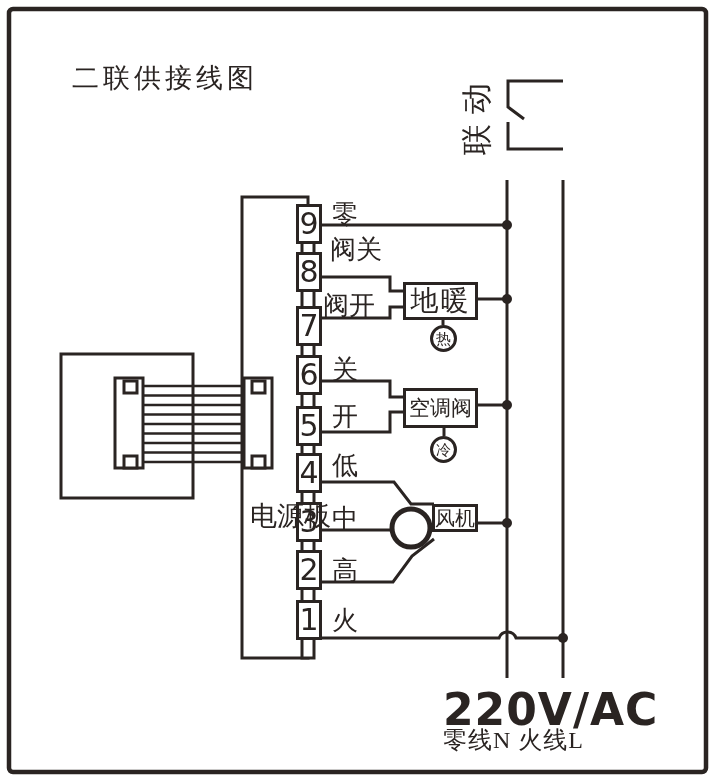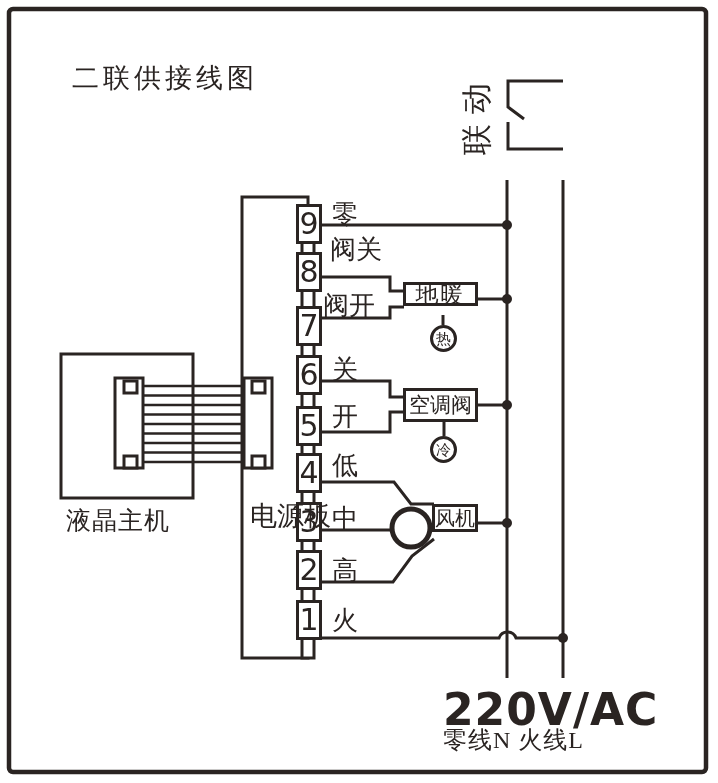--- a/index.html
+++ b/index.html
@@ -133,28 +133,27 @@
   <div class="abs wlabel" style="left:332px;top:201px;">零</div>
   <div class="abs wlabel" style="left:330px;top:236px;">阀关</div>
   <div class="abs wlabel" style="left:323px;top:292px;">阀开</div>
   <div class="abs wlabel" style="left:332px;top:356px;">关</div>
   <div class="abs wlabel" style="left:332px;top:403px;">开</div>
   <div class="abs wlabel" style="left:332px;top:452px;">低</div>
   <div class="abs wlabel" style="left:332px;top:505px;">中</div>
   <div class="abs wlabel" style="left:332px;top:557px;">高</div>
   <div class="abs wlabel" style="left:332px;top:607px;">火</div>
 
-  <div class="dev" style="left:403px;top:282px;width:75px;height:24px;font-size:23px;letter-spacing:2px;">地暖</div>
+  <div class="dev" style="left:403px;top:282px;width:75px;height:38px;font-size:28px;letter-spacing:2px;">地暖</div>
   <div class="badge" style="left:430px;top:325px;">热</div>
 
-  <div class="dev" style="left:403px;top:388px;width:75px;height:34px;font-size:21px;">空调阀</div>
+  <div class="dev" style="left:403px;top:388px;width:75px;height:40px;font-size:21px;">空调阀</div>
   <div class="badge" style="left:430px;top:436px;">冷</div>
 
   <div class="dev" style="left:432px;top:504px;width:46px;height:28px;font-size:20px;">风机</div>
 
   <div class="abs vtext" style="left:250px;top:502px;font-family:Liberation Serif, serif;">电源板</div>
 
-  <div class="abs" style="left:66px;top:504px;font-size:25px;letter-spacing:1px;">液晶主机</div>
 
   <div class="abs volt" style="left:443px;top:684px;">220V/AC</div>
   <div class="abs lines-n" style="left:443px;top:724px;">零线N 火线L</div>
 
 </div>
 
 </body></html>

